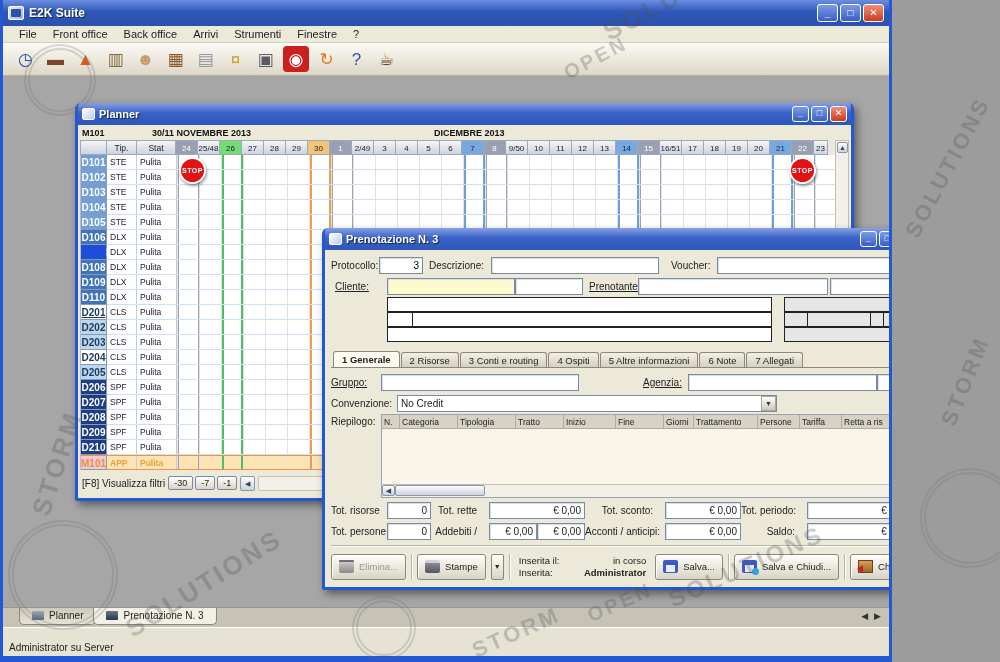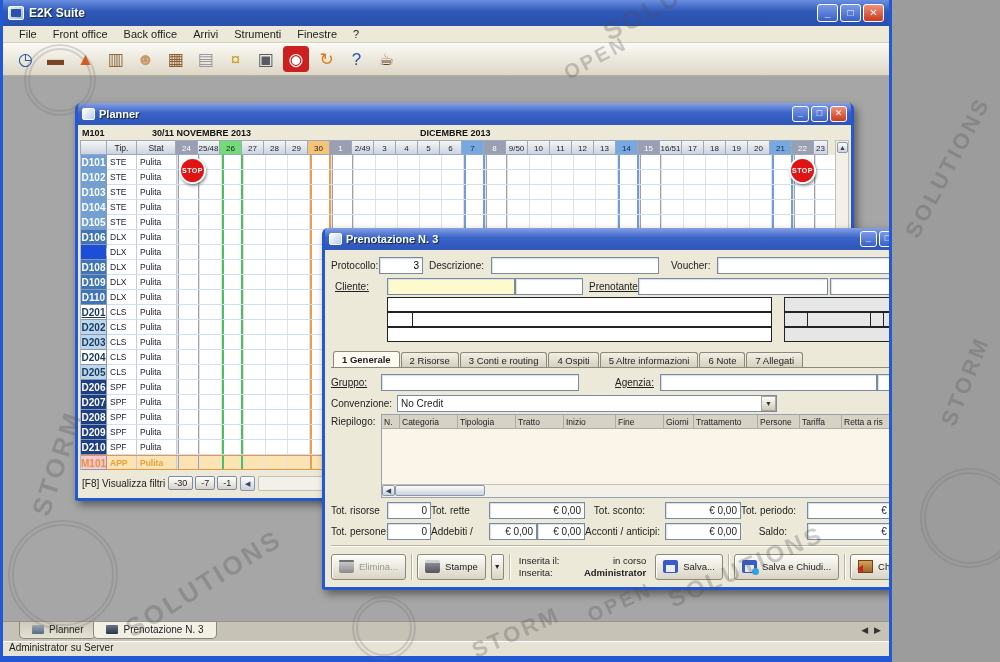--- a/index.html
+++ b/index.html
@@ -25,21 +25,21 @@
   .mdi{position:relative;flex:1;background:#a6a6a6;overflow:hidden}
   .window{position:absolute;border:3px solid #2258d4;border-top:none;border-radius:6px 6px 3px 3px;background:#ece9d8;box-shadow:3px 4px 8px rgba(0,0,0,.45)}
   .wtitle{height:22px;margin:-0px;background:linear-gradient(180deg,#85a0e4 0%,#3a63c8 45%,#2e55b8 100%);border-radius:4px 4px 0 0;display:flex;align-items:center;gap:4px;padding:0 4px;color:#fff;font-weight:bold;font-size:11px;text-shadow:1px 1px 1px #123}
   .wicon{width:13px;height:12px;background:linear-gradient(135deg,#fff,#b8ccf0);border:1px solid #fff;border-radius:2px}
   
   .planner{left:72px;top:27px;width:779px;height:398px}
   .p-content{position:relative;height:calc(100% - 22px);padding:2px;display:flex;flex-direction:column;background:#ece9d8}
   .p-headtop{height:13px;flex:0 0 13px;position:relative;font-size:9px;font-weight:bold;color:#111}
   .p-headtop .m101{position:absolute;left:2px;top:1px}
   .p-headtop .mon1{position:absolute;left:72px;top:1px}
-  .p-headtop .mon2{position:absolute;left:340px;top:1px}
+  .p-headtop .mon2{position:absolute;left:354px;top:1px}
   .p-headdays{height:15px;flex:0 0 15px;display:flex}
   .hfix{border:1px solid #9aa8c0;border-right:none;background:linear-gradient(#f6f6f2,#ccd4e0);font-size:8.5px;padding-top:2px;text-align:center;color:#223}
   .hfix.blank{width:26px}.hfix.tip{width:30px}.hfix.stat{width:40px;border-right:1px solid #9aa8c0}
   .hday{width:22px;flex:0 0 22px;border-top:1px solid #9aa8c0;border-bottom:1px solid #9aa8c0;border-right:1px solid #9aa8c0;background:linear-gradient(#f6f6f2,#ccd4e0);font-size:8px;text-align:center;padding-top:3px;color:#223;overflow:hidden;white-space:nowrap}
   .hday.green{background:#74dc74}.hday.orange{background:#f6c476}
   .hday.sat{background:#78a8e0;color:#0e2a52}.hday.sun{background:#9aa0b2;color:#fff}
   .hday.partial{width:14px;flex:0 0 14px}
   .p-grid{position:relative;flex:0 0 315px;background:#fff;border-left:1px solid #b0bccb;overflow:hidden}
   .prow{display:flex;height:15px;border-bottom:1px solid #cfe0f2}
   .rcode{width:26px;flex:0 0 26px;font-size:10px;font-weight:bold;text-align:center;padding-top:2px;border-right:1px solid #8a98b0;border-bottom:1px solid #8a98b0;margin-bottom:-1px}
@@ -82,21 +82,21 @@
   .riep{display:flex;margin-top:2px;flex:0 0 84px;height:84px}
   .riep .lbl{width:50px;padding-top:2px}
   .rtablewrap{flex:1;border:1px solid #9aa2b0;display:flex;flex-direction:column;background:#faf5e8}
   .rthead{display:flex;height:14px;background:#d6d2c6;border-bottom:1px solid #b0ac9c;font-size:8.5px;color:#222}
   .rth{border-right:1px solid #b0ac9c;padding:2px 2px 0;overflow:hidden;white-space:nowrap}
   .rtbody{flex:1;background:#faf5e8}
   .rhscroll{height:13px;background:#f2f0e8;border-top:1px solid #c4c0b0;display:flex}
   .rhscroll .sbtn{width:13px;height:11px;line-height:10px}
   .rthumb{width:90px;height:11px;background:linear-gradient(#fdfdfa,#ccd2de);border:1px solid #8a96ac;border-radius:2px}
   .totrow{display:flex;align-items:center;margin-top:3px;flex:0 0 18px}
-  .tl{text-align:right;padding-right:20px;white-space:nowrap;overflow:hidden}
+  .tl{text-align:right;padding-right:12px;white-space:nowrap;overflow:hidden}
   .tv{border:1px solid #7a8aa0;background:#fff;height:17px;text-align:right;padding:2px 3px;box-shadow:inset 1px 1px 1px #d8dde6}
   .d-footer{margin-top:5px;border-top:1px solid #b8b4a4;box-shadow:0 1px 0 #fff inset;display:flex;align-items:center;gap:5px;padding-top:4px;flex:1}
   .dbtn{height:26px;border:1px solid #8a8878;border-radius:3px;background:linear-gradient(#fefdf9,#d9d4c4);display:flex;align-items:center;gap:5px;padding:0 7px;font-size:9.5px;line-height:1.05;box-shadow:inset 1px 1px 0 #fff}
   .dbtn.disabled{color:#9a9890}
   .vsep{width:1px;height:26px;background:#b8b4a4;box-shadow:1px 0 0 #fff}
   .dropbtn{width:13px;height:26px;border:1px solid #8a8878;border-radius:2px;background:linear-gradient(#fefdf9,#d9d4c4);font-size:7px;text-align:center;line-height:24px}
   .mi{width:15px;height:13px;position:relative;flex:0 0 15px}
   .mi-trash{background:linear-gradient(#c8c8c8,#8a8a8a);border-radius:1px 1px 2px 2px;border-top:2px solid #707070}
   .mi-print{background:linear-gradient(#8a8a92,#55555e);border-radius:2px;border-top:3px solid #cfcfd6}
   .mi-floppy{background:#3a5ac8;border-radius:2px}
@@ -107,21 +107,21 @@
   .ftext{flex:1;display:grid;grid-template-columns:auto 1fr;column-gap:10px;row-gap:1px;font-size:9.5px;padding:0 4px}
   .ftext .v{text-align:right}
   .ftext .bold{font-weight:bold}
   
   .tabbar{height:20px;flex:0 0 20px;background:#c6c2b6;display:flex;align-items:flex-start;padding-left:16px;border-top:1px solid #9a968a}
   .mtab{border:1px solid #8a8878;border-top:none;border-radius:0 0 5px 5px;background:linear-gradient(#cfcaba,#e6e3d5);padding:2px 12px 3px;font-size:10px;display:flex;gap:5px;align-items:center;margin-right:-3px;color:#222}
   .mtab.active{background:#f2efe4;z-index:2;position:relative}
   .mtabicon{width:12px;height:9px;background:linear-gradient(#9aa6b8,#5a6a80);border-radius:1px}
   .mtabicon.dark{background:linear-gradient(#6a7688,#2a3648)}
   .tabarrows{margin-left:auto;margin-right:8px;display:flex;gap:6px;font-size:9px;color:#333;padding-top:3px}
-  .statusbar{height:15px;flex:0 0 15px;background:#e6e3d4;border-top:1px solid #fff;font-size:10px;color:#222;padding:0 6px}
+  .statusbar{height:15px;flex:0 0 15px;background:#e6e3d4;border-top:1px solid #fff;font-size:10px;color:#222;padding:14px 6px}
   .bluestrip{height:6px;flex:0 0 6px;background:#2258d4}
   
   .wm{position:absolute;inset:0;pointer-events:none;z-index:60}
   .wmt{position:absolute;font-weight:bold;color:rgba(80,80,80,.28);letter-spacing:3px;transform-origin:left top;font-family:"Liberation Sans",sans-serif}
   .wmc{position:absolute;border:6px double rgba(110,110,110,.25);border-radius:50%}
 </style>
 </head>
 <body>
 
 <div class="app">
@@ -1045,21 +1045,21 @@
             <div class="tab">3  Conti e routing</div>
             <div class="tab">4  Ospiti</div>
             <div class="tab">5  Altre informazioni</div>
             <div class="tab">6  Note</div>
             <div class="tab">7  Allegati</div>
           </div>
 
         <div class="frow" style="margin-top:5px;flex:0 0 18px">
           <span class="lbl ulabel" style="width:46px">Gruppo:</span>
           <input class="inp" style="width: 198px; margin-left: 4px;">
-          <span class="lbl ulabel" style="margin-left:36px">Agenzia:</span>
+          <span class="lbl ulabel" style="margin-left:64px">Agenzia:</span>
           <input class="inp" style="flex: 1 1 0%; margin-left: 6px;">
           <div class="inp" style="width:36px"></div>
         </div>
 
         <div class="frow" style="margin-top:3px;flex:0 0 18px">
           <span class="lbl" style="width:66px">Convenzione:</span>
           <div class="convsel">
             <span class="val">No Credit</span>
             <span class="drop">▼</span>
           </div>

